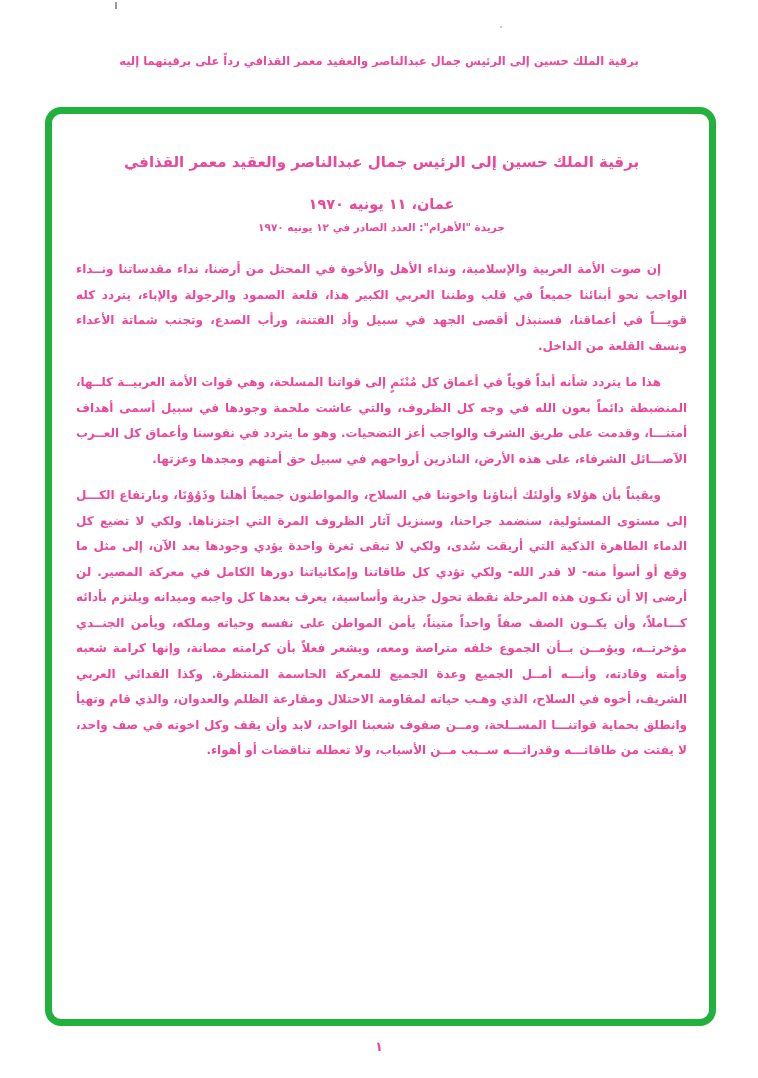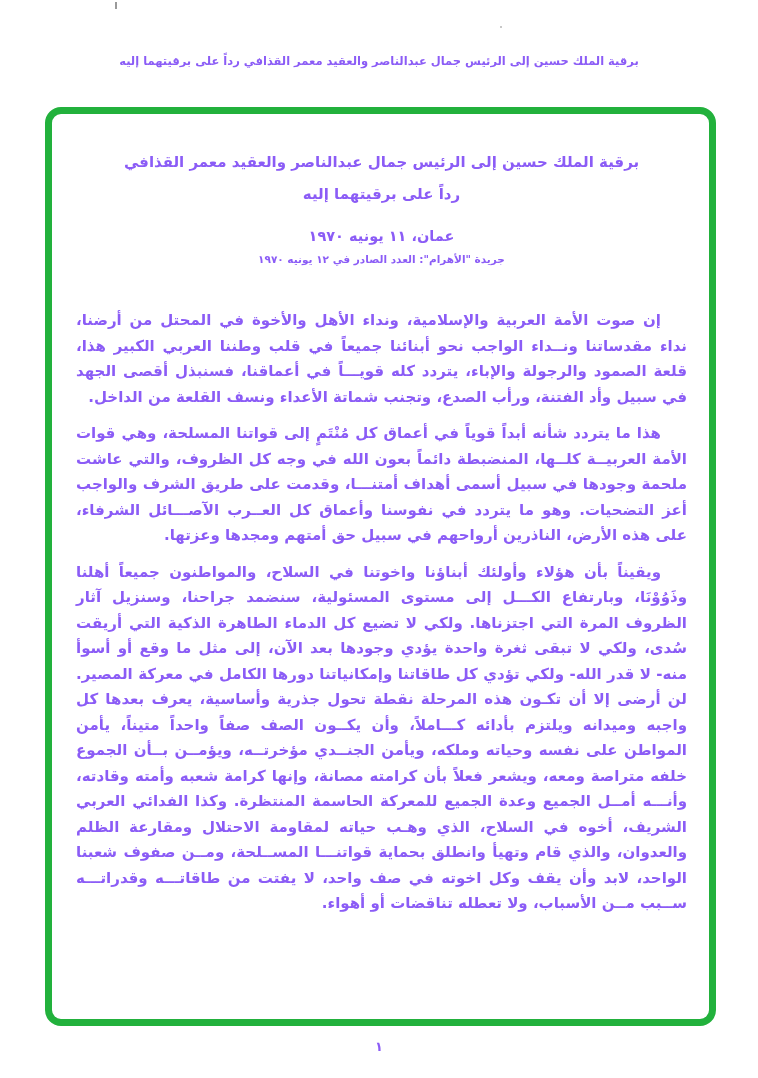--- a/index.html
+++ b/index.html
@@ -6,21 +6,21 @@
     margin: 0;
     padding: 0;
     background: #ffffff;
   }
   .page {
     position: relative;
     width: 758px;
     height: 1078px;
     background: #ffffff;
     font-family: "DejaVu Sans", sans-serif;
-    color: #8b5cf6;
+    color: #ec4899;
     overflow: hidden;
   }
   .top-header {
     position: absolute;
     top: 54px;
     left: 0;
     width: 100%;
     text-align: center;
     direction: rtl;
     font-size: 11.5px;
@@ -57,22 +57,22 @@
     font-weight: 700;
     font-size: 14.5px;
   }
   .doc-source {
     margin-top: 9px;
     text-align: center;
     font-weight: 700;
     font-size: 10.5px;
   }
   .doc-body {
-    margin-top: 43px;
-    font-size: 15px;
+    margin-top: 24px;
+    font-size: 12px;
     font-weight: 700;
     line-height: 25.5px;
   }
   .doc-body p {
     margin: 0 0 11px 0;
     text-align: justify;
     text-justify: inter-word;
     text-indent: 26px;
   }
   .page-number {
@@ -109,21 +109,20 @@
   <div class="artifact-1"></div>
   <div class="artifact-2"></div>
 
   <div class="top-header">برقية الملك حسين إلى الرئيس جمال عبدالناصر والعقيد معمر القذافي رداً على برقيتهما إليه</div>
 
   <div class="green-box">
     <div class="content">
 
       <div class="doc-title">
         <div>برقية الملك حسين إلى الرئيس جمال عبدالناصر والعقيد معمر القذافي</div>
-        <div>رداً على برقيتهما إليه</div>
       </div>
 
       <div class="doc-date">عمان، ١١ يونيه ١٩٧٠</div>
 
       <div class="doc-source">جريدة "الأهرام": العدد الصادر في ١٢ يونيه ١٩٧٠</div>
 
       <div class="doc-body">
         <p>إن صوت الأمة العربية والإسلامية، ونداء الأهل والأخوة في المحتل من أرضنا، نداء مقدساتنا ونــداء الواجب نحو أبنائنا جميعاً في قلب وطننا العربي الكبير هذا، قلعة الصمود والرجولة والإباء، يتردد كله قويـــاً في أعماقنا، فسنبذل أقصى الجهد في سبيل وأد الفتنة، ورأب الصدع، وتجنب شماتة الأعداء ونسف القلعة من الداخل.</p>
         <p>هذا ما يتردد شأنه أبداً قوياً في أعماق كل مُنْتَمٍ إلى قواتنا المسلحة، وهي قوات الأمة العربيــة كلــها، المنضبطة دائماً بعون الله في وجه كل الظروف، والتي عاشت ملحمة وجودها في سبيل أسمى أهداف أمتنـــا، وقدمت على طريق الشرف والواجب أعز التضحيات. وهو ما يتردد في نفوسنا وأعماق كل العــرب الآصـــائل الشرفاء، على هذه الأرض، الناذرين أرواحهم في سبيل حق أمتهم ومجدها وعزتها.</p>
         <p>ويقيناً بأن هؤلاء وأولئك أبناؤنا واخوتنا في السلاح، والمواطنون جميعاً أهلنا وذَوُوْنَا، وبارتفاع الكـــل إلى مستوى المسئولية، سنضمد جراحنا، وسنزيل آثار الظروف المرة التي اجتزناها. ولكي لا تضيع كل الدماء الطاهرة الذكية التي أريقت سُدى، ولكي لا تبقى ثغرة واحدة يؤدي وجودها بعد الآن، إلى مثل ما وقع أو أسوأ منه- لا قدر الله- ولكي تؤدي كل طاقاتنا وإمكانياتنا دورها الكامل في معركة المصير. لن أرضى إلا أن تكـون هذه المرحلة نقطة تحول جذرية وأساسية، يعرف بعدها كل واجبه وميدانه ويلتزم بأدائه كـــاملاً، وأن يكــون الصف صفاً واحداً متيناً، يأمن المواطن على نفسه وحياته وملكه، ويأمن الجنــدي مؤخرتــه، ويؤمــن بــأن الجموع خلفه متراصة ومعه، ويشعر فعلاً بأن كرامته مصانة، وإنها كرامة شعبه وأمته وقادته، وأنـــه أمــل الجميع وعدة الجميع للمعركة الحاسمة المنتظرة. وكذا الفدائي العربي الشريف، أخوه في السلاح، الذي وهـب حياته لمقاومة الاحتلال ومقارعة الظلم والعدوان، والذي قام وتهيأ وانطلق بحماية قواتنـــا المســلحة، ومــن صفوف شعبنا الواحد، لابد وأن يقف وكل اخوته في صف واحد، لا يفتت من طاقاتـــه وقدراتـــه ســبب مــن الأسباب، ولا تعطله تناقضات أو أهواء.</p>

